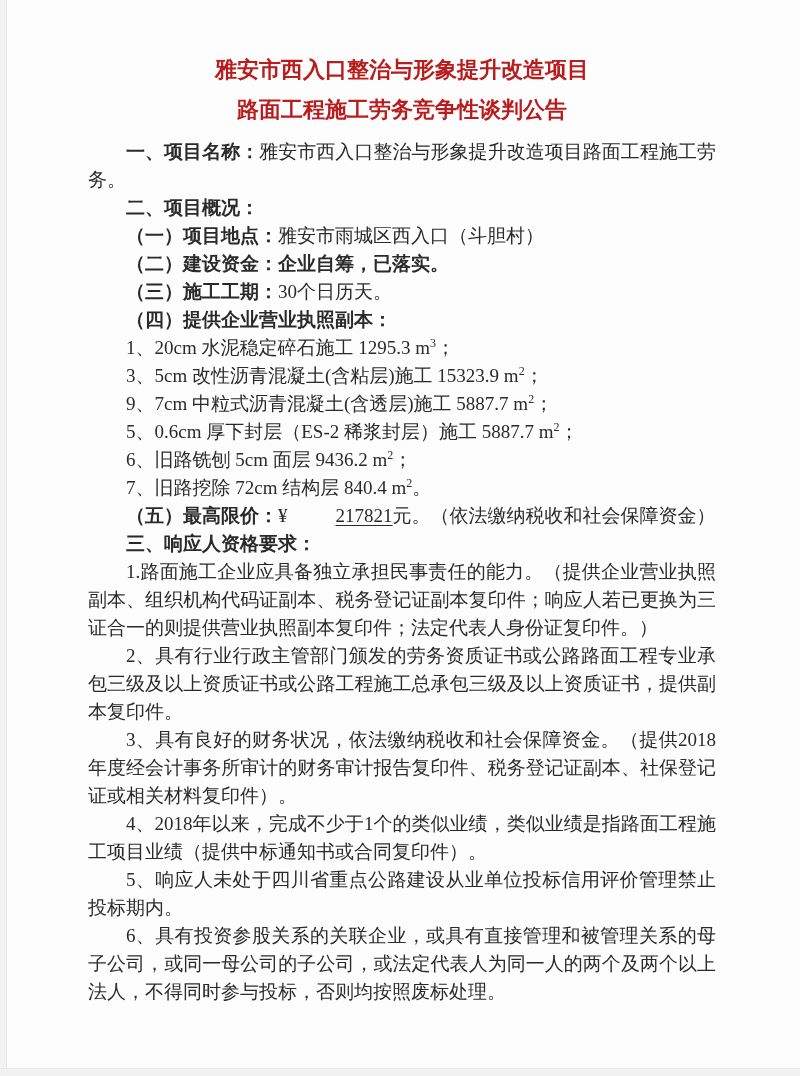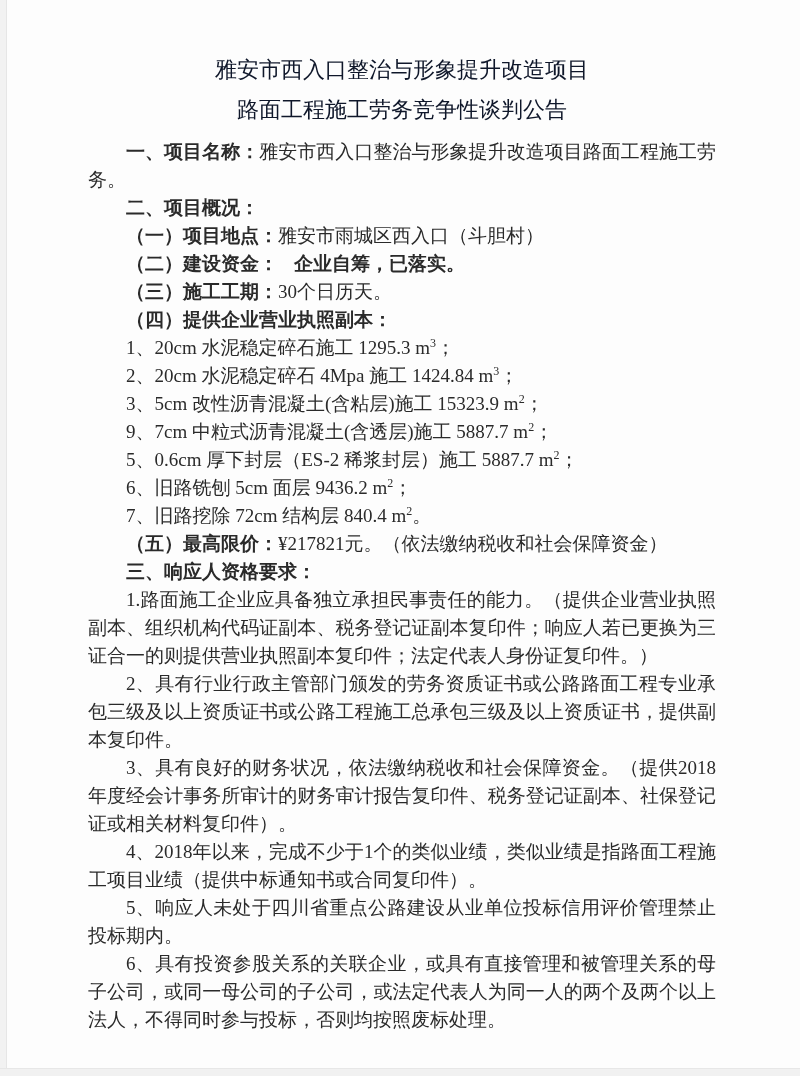--- a/index.html
+++ b/index.html
@@ -32,47 +32,48 @@
     border-top: 1px solid #e7e7e7;
   }
   .content {
     position: absolute;
     left: 88px;
     top: 50px;
     width: 628px;
   }
   .title {
     font-size: 22px;
-    font-weight: normal;
+    font-weight: bold;
     text-align: center;
     line-height: 40px;
-    color: #0f172a;
+    color: #b91c1c;
   }
   .body-text {
     margin-top: 8px;
     font-size: 19px;
     line-height: 28px;
     text-align: justify;
   }
   .body-text p {
     margin: 0;
     padding: 0;
   }
   .indent {
     text-indent: 2em;
   }
   .lbl {
     font-weight: bold;
   }
   .bold-text {
     font-weight: bold;
-    margin-left: 16px;
   }
   .price-amount {
+    text-decoration: underline;
     text-underline-offset: 3px;
+    margin-left: 48px;
   }
   .unit-sup {
     font-size: 12px;
     line-height: 0;
     vertical-align: super;
   }
 </style>
 </head>
 <body>
 
@@ -94,21 +95,20 @@
       <p class="indent"><span class="lbl">（一）项目地点：</span><span>雅安市雨城区西入口（斗胆村）</span></p>
 
       <p class="indent"><span class="lbl">（二）建设资金：</span><span class="bold-text">企业自筹，已落实。</span></p>
 
       <p class="indent"><span class="lbl">（三）施工工期：</span><span>30个日历天。</span></p>
 
       <p class="indent"><span class="lbl">（四）提供企业营业执照副本：</span><span></span></p>
 
       <p class="indent"><span>1、20cm 水泥稳定碎石施工 1295.3 m</span><sup class="unit-sup">3</sup><span>；</span></p>
 
-      <p class="indent"><span>2、20cm 水泥稳定碎石 4Mpa 施工 1424.84 m</span><sup class="unit-sup">3</sup><span>；</span></p>
 
       <p class="indent"><span>3、5cm 改性沥青混凝土(含粘层)施工 15323.9 m</span><sup class="unit-sup">2</sup><span>；</span></p>
 
       <p class="indent"><span>9、7cm 中粒式沥青混凝土(含透层)施工 5887.7 m</span><sup class="unit-sup">2</sup><span>；</span></p>
 
       <p class="indent"><span>5、0.6cm 厚下封层（ES-2 稀浆封层）施工 5887.7 m</span><sup class="unit-sup">2</sup><span>；</span></p>
 
       <p class="indent"><span>6、旧路铣刨 5cm 面层 9436.2 m</span><sup class="unit-sup">2</sup><span>；</span></p>
 
       <p class="indent"><span>7、旧路挖除 72cm 结构层 840.4 m</span><sup class="unit-sup">2</sup><span>。</span></p>

